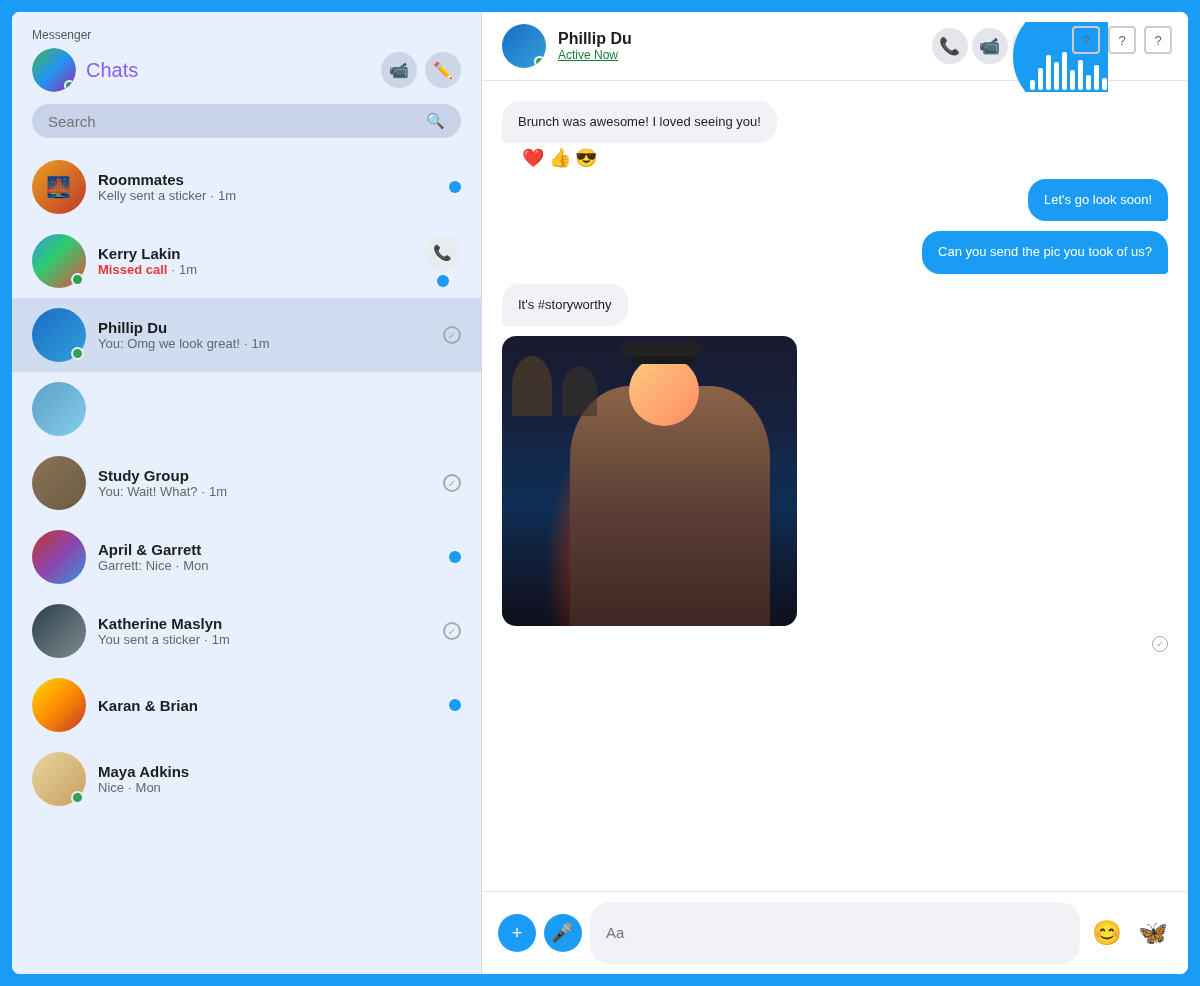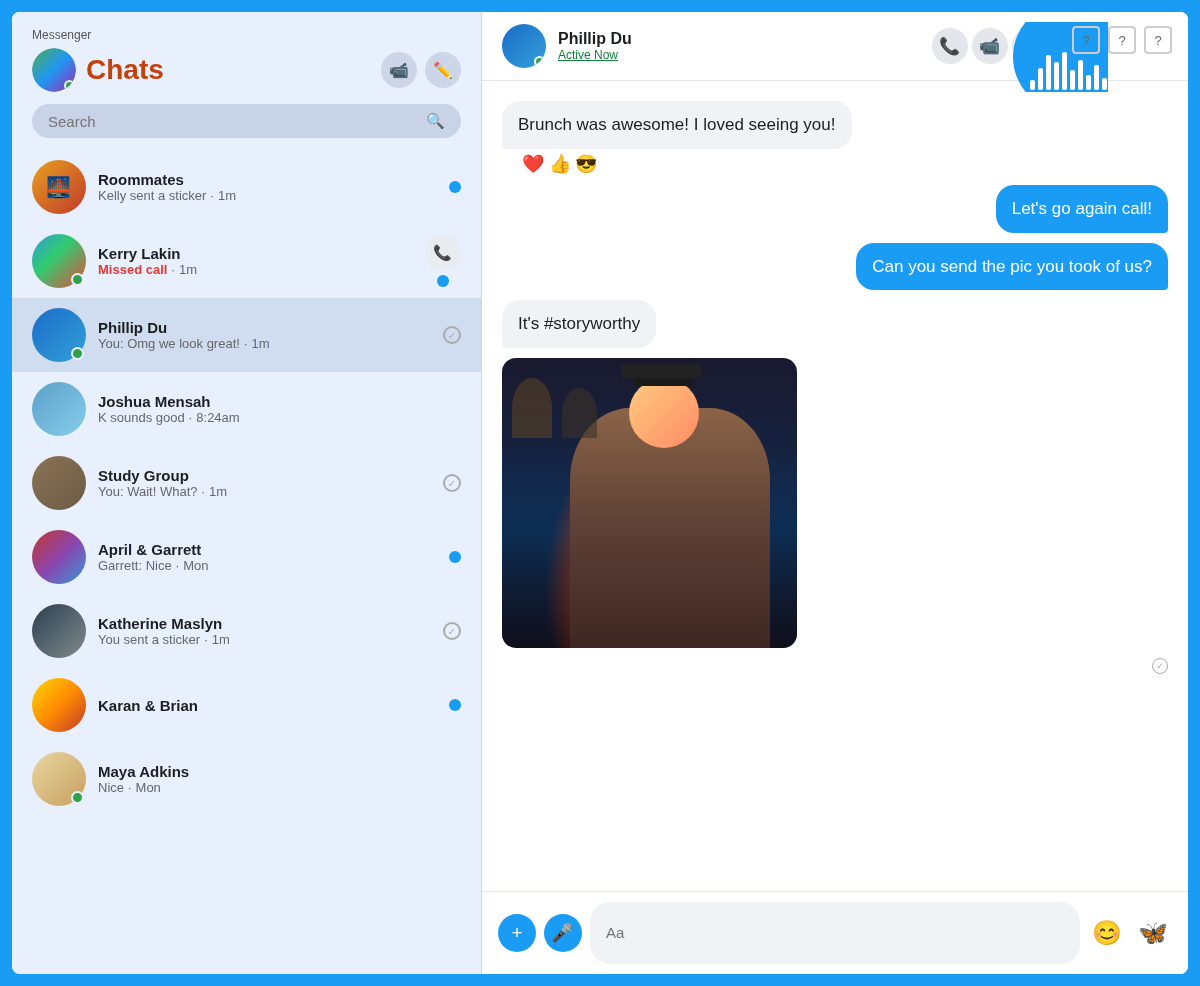--- a/index.html
+++ b/index.html
@@ -65,23 +65,23 @@
       position: absolute;
       bottom: 1px;
       right: 1px;
       width: 11px;
       height: 11px;
       background: #31a24c;
       border-radius: 50%;
       border: 2px solid #e8f0fe;
     }
     .chats-title {
-      font-size: 28px;
-      font-weight: 700;
-      color: #c2410c;
+      font-size: 20px;
+      font-weight: 400;
+      color: #8b5cf6;
     }
     .header-actions {
       display: flex;
       gap: 8px;
     }
     .icon-btn {
       width: 36px;
       height: 36px;
       border-radius: 50%;
       background: #cdd6e8;
@@ -327,21 +327,21 @@
     .msg-row.outgoing {
       justify-content: flex-end;
     }
     .msg-row.incoming {
       justify-content: flex-start;
     }
     .bubble {
       max-width: 60%;
       padding: 12px 16px;
       border-radius: 18px;
-      font-size: 17px;
+      font-size: 13px;
       line-height: 1.4;
     }
     .bubble.incoming-bubble {
       background: #f0f2f5;
       color: #1c1e21;
       border-bottom-left-radius: 4px;
     }
     .bubble.outgoing-bubble {
       background: #1a9cf5;
       color: white;
@@ -553,24 +553,20 @@
         </div>
         <div class="chat-meta">
           <div class="read-check">✓</div>
         </div>
       </div>
 
       <div class="chat-item">
         <div class="avatar-wrap">
           <div class="avatar avatar-joshua" style="background: linear-gradient(135deg, #5ba0c8, #87ceeb);"></div>
         </div>
-        <div class="chat-info">
-          <div class="chat-name">Joshua Mensah</div>
-          <div class="chat-preview">K sounds good · 8:24am</div>
-        </div>
       </div>
 
       <div class="chat-item">
         <div class="avatar-wrap">
           <div class="avatar avatar-study" style="background: linear-gradient(135deg, #8B7355, #6B5B45);"></div>
         </div>
         <div class="chat-info">
           <div class="chat-name">Study Group</div>
           <div class="chat-preview">You: Wait! What? · 1m</div>
         </div>
@@ -688,21 +684,21 @@
       </div>
 
       <div style="margin-left: 20px; margin-top:-6px;">
         <span style="font-size:18px;">❤️</span>
         <span style="font-size:18px;">👍</span>
         <span style="font-size:18px;">😎</span>
       </div>
 
       <div class="msg-row outgoing">
         <div class="bubble outgoing-bubble">
-          <span>Let's go again call!</span>
+          <span>Let's go look soon!</span>
         </div>
       </div>
 
       <div class="msg-row outgoing">
         <div class="bubble outgoing-bubble">
           <span>Can you send the pic you took of us?</span>
         </div>
       </div>
 
       <div class="msg-row incoming">

